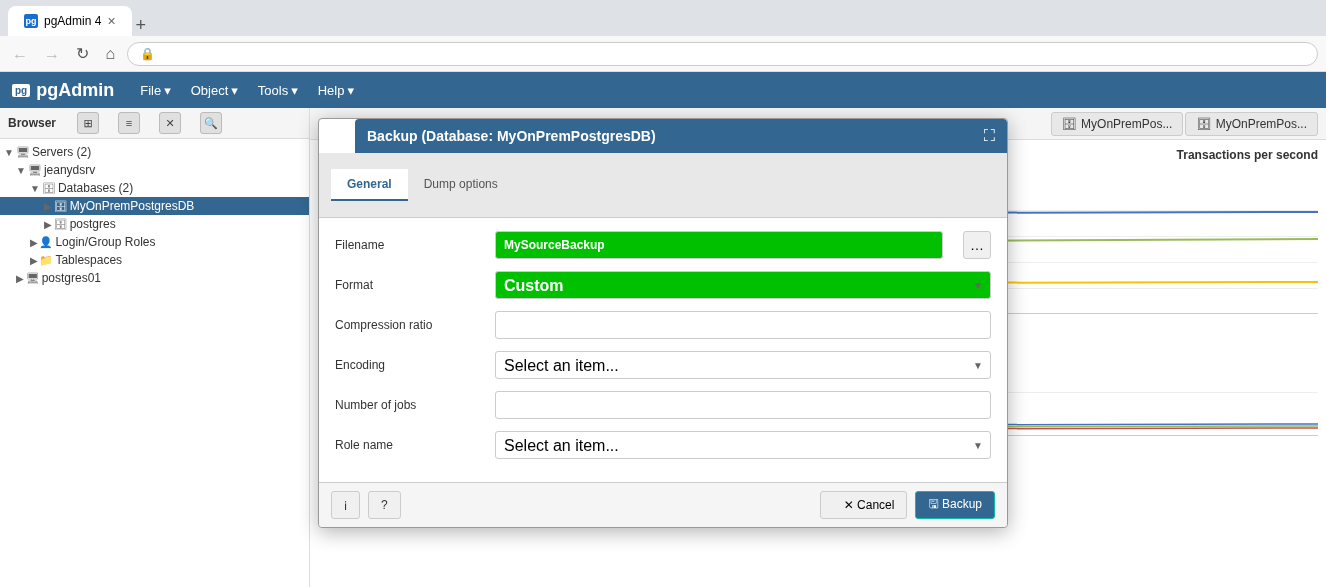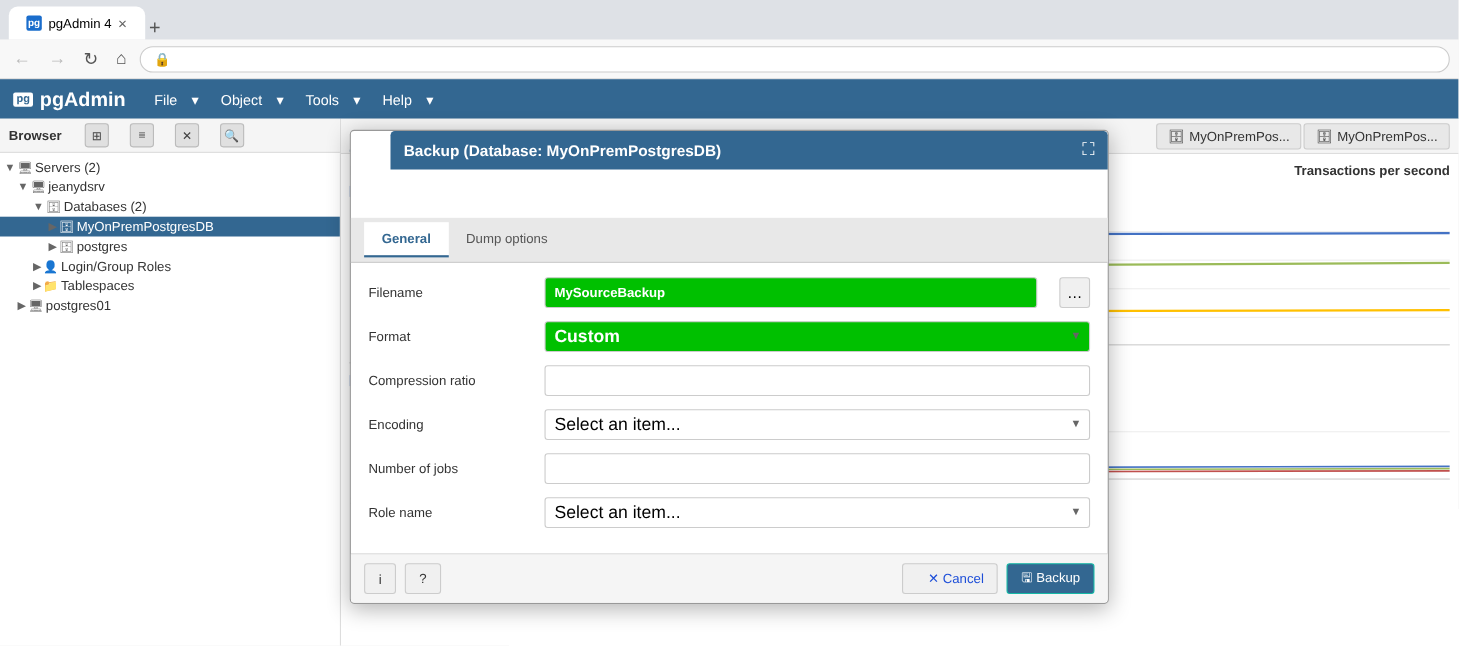--- a/index.html
+++ b/index.html
@@ -17,21 +17,21 @@
     .nav-btn { background: none; border: none; cursor: pointer; font-size: 16px; color: #555; padding: 2px 4px; }
     .nav-btn:disabled { color: #bbb; cursor: default; }
     .address-bar { flex: 1; height: 24px; border: 1px solid #ccc; border-radius: 12px; padding: 0 12px; font-size: 12px; background: #fff; display: flex; align-items: center; gap: 4px; }
     .address-text { flex: 1; font-size: 12px; color: #333; }
 
     
     .app-header { background: #336791; color: #fff; height: 36px; display: flex; align-items: center; padding: 0 12px; gap: 16px; }
     .app-logo { display: flex; align-items: center; gap: 6px; font-size: 18px; font-weight: bold; }
     .logo-box { background: #fff; color: #336791; font-size: 10px; font-weight: bold; padding: 1px 3px; border-radius: 2px; }
     .app-menu { display: flex; gap: 0; }
-    .menu-item { padding: 6px 10px; cursor: pointer; font-size: 13px; display: flex; align-items: center; gap: 13px; }
+    .menu-item { padding: 6px 10px; cursor: pointer; font-size: 13px; display: flex; align-items: center; gap: 3px; }
 
     
     .main-layout { display: flex; height: calc(587px - 36px - 36px - 36px); }
 
     
     .sidebar { width: 310px; background: #fff; border-right: 1px solid #ddd; display: flex; flex-direction: column; }
     .sidebar-toolbar { background: #f5f5f5; border-bottom: 1px solid #ddd; padding: 4px 6px; display: flex; align-items: center; gap: 19px; }
     .sidebar-label { font-size: 12px; font-weight: 600; color: #333; padding: 4px 2px; }
     .toolbar-btn { background: #e0e0e0; border: 1px solid #bbb; border-radius: 3px; width: 22px; height: 22px; cursor: pointer; display: flex; align-items: center; justify-content: center; font-size: 11px; color: #444; }
     .sidebar-tree { flex: 1; overflow-y: auto; padding: 4px 0; }
@@ -61,41 +61,41 @@
     .chart-labels { display: flex; gap: 12px; margin-bottom: 4px; }
     .chart-label { display: flex; align-items: center; gap: 4px; font-size: 11px; color: #555; }
     .label-color { width: 10px; height: 10px; display: inline-block; }
 
     
     .modal-overlay { position: fixed; top: 108px; left: 0; right: 0; bottom: 0; display: flex; align-items: flex-start; justify-content: center; pointer-events: none; z-index: 100; }
     .modal { pointer-events: all; background: #fff; border: 1px solid #999; border-radius: 4px; width: 690px; box-shadow: 0 4px 20px rgba(0,0,0,0.3); margin-top: 10px; }
     .modal-header { background: #336791; color: #fff; padding: 8px 12px; display: flex; justify-content: space-between; align-items: center; border-radius: 4px 4px 0 0; margin-left: 36px; }
     .modal-title { font-size: 14px; font-weight: 600; }
     .modal-expand { color: #fff; cursor: pointer; font-size: 16px; }
-    .modal-tabs { background: #e8e8e8; border-bottom: 1px solid #ccc; display: flex; padding: 4px 12px; margin-top: 44px; }
+    .modal-tabs { background: #e8e8e8; border-bottom: 1px solid #ccc; display: flex; padding: 16px 12px; }
     .modal-tab { padding: 8px 16px; font-size: 12px; cursor: pointer; color: #555; border-bottom: 2px solid transparent; }
     .modal-tab.active { color: #336791; border-bottom: 2px solid #336791; background: #fff; font-weight: 600; }
     .modal-body { padding: 12px 16px; }
     .form-row { display: flex; align-items: center; margin-bottom: 10px; min-height: 30px; }
     .form-label { width: 160px; font-size: 12px; color: #333; flex-shrink: 0; }
     .form-control { flex: 1; }
     .form-input { width: 100%; height: 28px; border: 1px solid #ccc; border-radius: 3px; padding: 0 8px; font-size: 12px; }
     .filename-wrapper { display: flex; gap: 20px; }
     .filename-input { flex: 1; height: 28px; border: 1px solid #ccc; border-radius: 3px; padding: 0 8px; font-size: 12px; background: #00c000; color: #fff; font-weight: 600; }
     .browse-btn { width: 28px; height: 28px; border: 1px solid #ccc; border-radius: 3px; background: #f0f0f0; cursor: pointer; display: flex; align-items: center; justify-content: center; font-size: 14px; }
     .select-wrapper { position: relative; }
     .form-select { width: 100%; height: 28px; border: 1px solid #ccc; border-radius: 3px; padding: 0 8px; font-size: 16px; appearance: none; background: #fff; cursor: pointer; }
     .format-select { background: #00c000; color: #fff; font-weight: 600; }
     .select-arrow { position: absolute; right: 8px; top: 50%; transform: translateY(-50%); font-size: 10px; color: #666; pointer-events: none; }
     .modal-footer { background: #f5f5f5; border-top: 1px solid #ccc; padding: 8px 12px; display: flex; align-items: center; gap: 8px; justify-content: space-between; border-radius: 0 0 4px 4px; }
     .footer-left { display: flex; gap: 8px; }
     .footer-right { display: flex; gap: 8px; }
     .footer-btn { height: 28px; padding: 0 12px; border-radius: 3px; cursor: pointer; font-size: 12px; display: flex; align-items: center; gap: 4px; }
     .btn-info { background: #f0f0f0; border: 1px solid #ccc; color: #333; }
-    .btn-cancel { background: #f0f0f0; border: 1px solid #ccc; color: #1d4ed8; padding-left: 23px; }
+    .btn-cancel { background: #f0f0f0; border: 1px solid #ccc; color: #000000; padding-left: 23px; }
     .btn-backup { background: #336791; border: 1px solid #14b8a6; color: #fff; }
 
     
     .chart-wrapper { position: relative; padding-left: 36px; }
     .grid-line { position: absolute; left: 36px; right: 0; border-top: 1px solid #eee; }
     .chart-y-label { position: absolute; left: 0; font-size: 10px; color: #666; text-align: right; width: 32px; transform: translateY(-6px); }
   </style>
 </head>
 <body>
 

